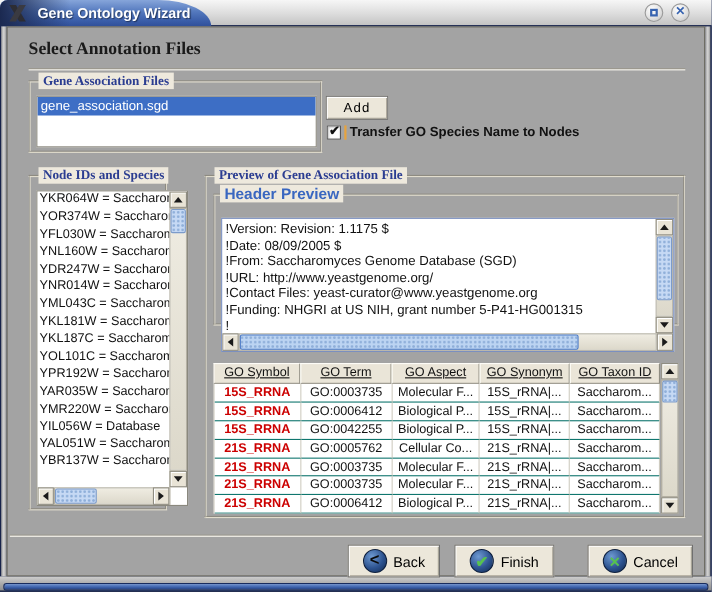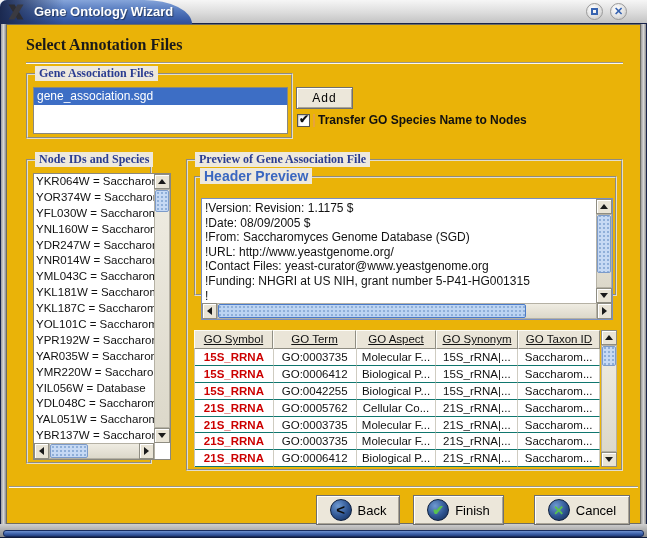--- a/index.html
+++ b/index.html
@@ -31,21 +31,21 @@
     background:linear-gradient(90deg,#9c9c9c,#d6d6d6 50%,#8e8e8e); }
   .frame-left { left:0; border-left:1px solid #17234a; }
   .frame-right { right:0; border-right:1px solid #17234a; }
   .frame-bottom { position:absolute; left:0; top:524px; width:647px; height:14px;
     background:linear-gradient(180deg,#cfcfcf,#a8a8a8 55%, #8c8c8c); border-bottom:1px solid #101c3d; }
   .grabbar { position:absolute; left:3px; top:530px; width:641px; height:7px; border-radius:3px;
     background:linear-gradient(180deg,#6e90ce 0%,#3d62ab 55%,#243f7e 100%); border:1px solid #182c5e; }
 
   
   .content { position:absolute; left:6px; top:24px; width:635px; height:500px;
-    background:#eab308; border:1px solid #6e6d64; }
+    background:#a3a3a3; border:1px solid #6e6d64; }
 
   .heading { position:absolute; left:19px; top:11px; font-family:"Liberation Serif",serif;
     font-size:16px; font-weight:bold; color:#1a1a1a; }
   .hsep { position:absolute; height:2px; border-top:1px solid #9a968a; border-bottom:1px solid #fbf8ef; }
   .sep-top { left:19px; top:37px; width:597px; }
   .sep-bottom { left:2px; top:461px; width:629px; }
 
   
   .group { position:absolute; border:2px groove #e2ddcd; }
   .group > .legend { position:absolute; top:-9px; left:7px; background:#eee9dd; padding:0 4px;
@@ -186,21 +186,20 @@
             <div class="node-item">YDR247W = Saccharom</div>
             <div class="node-item">YNR014W = Saccharom</div>
             <div class="node-item">YML043C = Saccharom</div>
             <div class="node-item">YKL181W = Saccharom</div>
             <div class="node-item">YKL187C = Saccharom</div>
             <div class="node-item">YOL101C = Saccharom</div>
             <div class="node-item">YPR192W = Saccharom</div>
             <div class="node-item">YAR035W = Saccharom</div>
             <div class="node-item">YMR220W = Saccharom</div>
             <div class="node-item">YIL056W = Database</div>
-            <div class="node-item">YDL048C = Saccharom</div>
             <div class="node-item">YAL051W = Saccharom</div>
             <div class="node-item">YBR137W = Saccharom</div>
           </div>
 
         <div class="sb-btn" style="right:0;top:0;width:16px;height:15px;">
             <span class="tri tri-up"></span>
           </div>
         <div class="sb-track" style="right:0;top:15px;width:16px;height:239px;"></div>
         <div class="sb-thumb" style="right:1px;top:16px;width:14px;height:22px;"></div>
         <div class="sb-btn" style="right:0;top:254px;width:16px;height:15px;">

